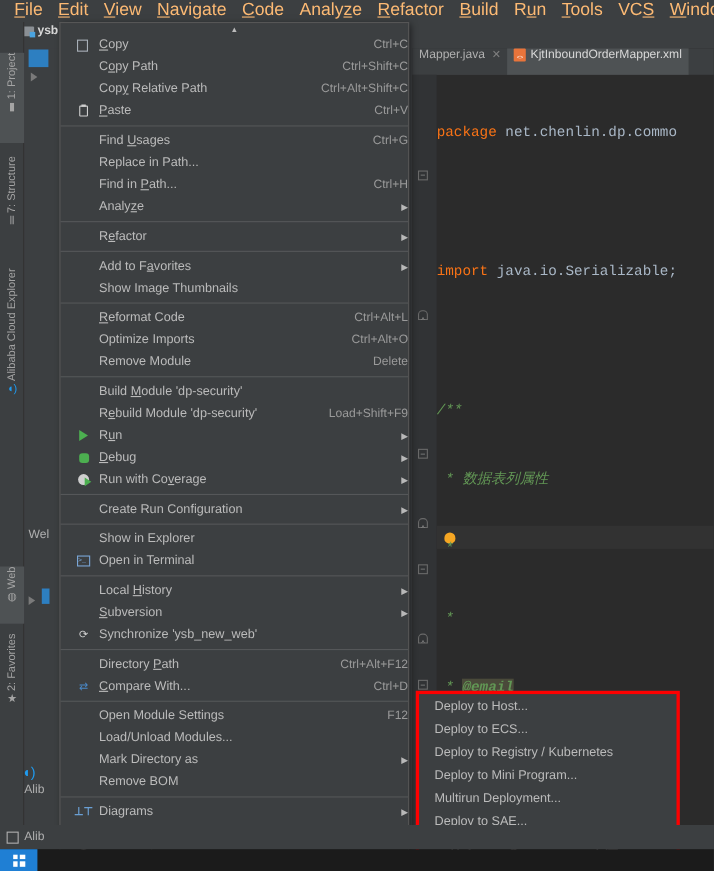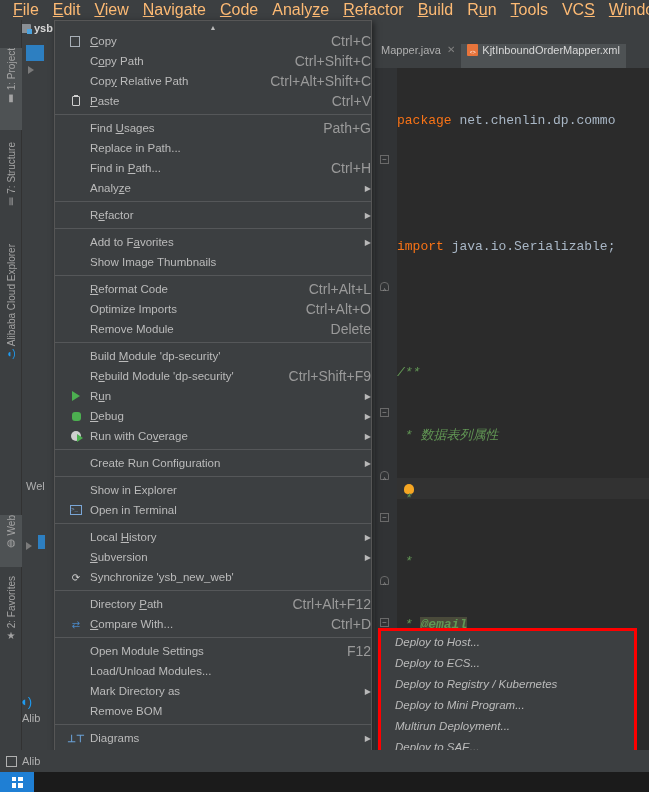--- a/index.html
+++ b/index.html
@@ -106,21 +106,21 @@
     background: #3c3f41; border: 1px solid #565656;
     box-shadow: 2px 2px 6px rgba(0,0,0,.5);
     padding: 3px 0 0 0;
   }
   .scroll-up { height: 7px; text-align: center; color: #bbb; font-size: 7px; line-height: 7px; }
   .mrow {
     position: relative; height: 20px; display: flex; align-items: center;
     color: #bbbbbb; font-size: 11.5px; padding-left: 35px; padding-right: 0;
   }
   .mrow .txt { flex: 1; white-space: nowrap; }
-  .mrow .acc { color: #9a9a9a; font-size: 14px; white-space: nowrap; }
+  .mrow .acc { color: #9a9a9a; font-size: 11px; white-space: nowrap; }
   .mrow .arr {
     color: #b8b8b8; font-size: 8px; margin-left: 8px;
   }
   .mrow .ico {
     position: absolute; left: 14px; top: 50%; transform: translateY(-50%);
     width: 14px; height: 14px; display: flex; align-items: center; justify-content: center;
     font-size: 10px;
   }
   .msep { height: 1px; background: #555759; margin: 3px 0; }
 
@@ -135,22 +135,22 @@
   .ic-cov:after { content:""; position:absolute; right:-2px; bottom:-1px; border-left:6px solid #4caf50; border-top:4px solid transparent; border-bottom:4px solid transparent; }
   .ic-term { width: 12px !important; height: 10px !important; border:1.2px solid #7aa6d6; color:#7aa6d6; font-size:6px; font-family:"Liberation Mono",monospace; }
   .ic-sync { color: #cfcfcf; font-size: 12px; }
   .ic-cmp { color: #4a88c7; font-size: 11px; }
   .ic-diag { color: #6a9fd4; font-size: 11px; font-weight: bold; }
   .ic-mvn { color: #4a88c7; font-size: 11px; font-style: italic; font-weight: bold; font-family: "Liberation Serif", serif; }
   .ic-git { width: 12px !important; height: 12px !important; border-radius: 50%; background: #d8d8d8; color:#3c3f41; font-size: 9px; font-weight: bold; line-height: 12px; }
 
   
   .submenu {
-    position: absolute; left: 378px; top: 628px; width: 259px; height: 164px;
-    background: #3c3f41; border: 3px solid #fe0000; font-style: italic;
+    position: absolute; left: 378px; top: 628px; width: 240px; height: 164px;
+    background: #3c3f41; border: 3px solid #fe0000;
   }
   .srow {
     height: 21px; display: flex; align-items: center;
     color: #bbbbbb; font-size: 11.5px; padding: 0 8px 0 14px;
   }
   .srow .stxt { flex: 1; white-space: nowrap; }
   .srow .sacc { color: #9a9a9a; font-size: 11px; }
   .srow .sico {
     width: 13px; height: 13px; margin-right: 5px; flex: none;
     background: #3a6e3a; border: 1px solid #6fbf6f; color:#9ee89e; font-size:7px;
@@ -335,21 +335,21 @@
           <span class="ic-paste"></span>
         </span>
       <span class="txt"><u>P</u>aste</span>
       <span class="acc">Ctrl+V</span>
     </div>
 
     <div class="msep"></div>
 
     <div class="mrow">
       <span class="txt">Find <u>U</u>sages</span>
-      <span class="acc">Path+G</span>
+      <span class="acc">Ctrl+G</span>
     </div>
     <div class="mrow">
       <span class="txt">Replace in Path...</span>
     </div>
     <div class="mrow">
       <span class="txt">Find in <u>P</u>ath...</span>
       <span class="acc">Ctrl+H</span>
     </div>
     <div class="mrow">
       <span class="txt">Analy<u>z</u>e</span>
@@ -388,21 +388,21 @@
       <span class="acc">Delete</span>
     </div>
 
     <div class="msep"></div>
 
     <div class="mrow">
       <span class="txt">Build <u>M</u>odule 'dp-security'</span>
     </div>
     <div class="mrow">
       <span class="txt">R<u>e</u>build Module 'dp-security'</span>
-      <span class="acc">Ctrl+Shift+F9</span>
+      <span class="acc">Load+Shift+F9</span>
     </div>
     <div class="mrow">
       <span class="ico">
           <span class="ic-run"></span>
         </span>
       <span class="txt">R<u>u</u>n</span>
       <span class="arr">▶</span>
     </div>
     <div class="mrow">
       <span class="ico">

